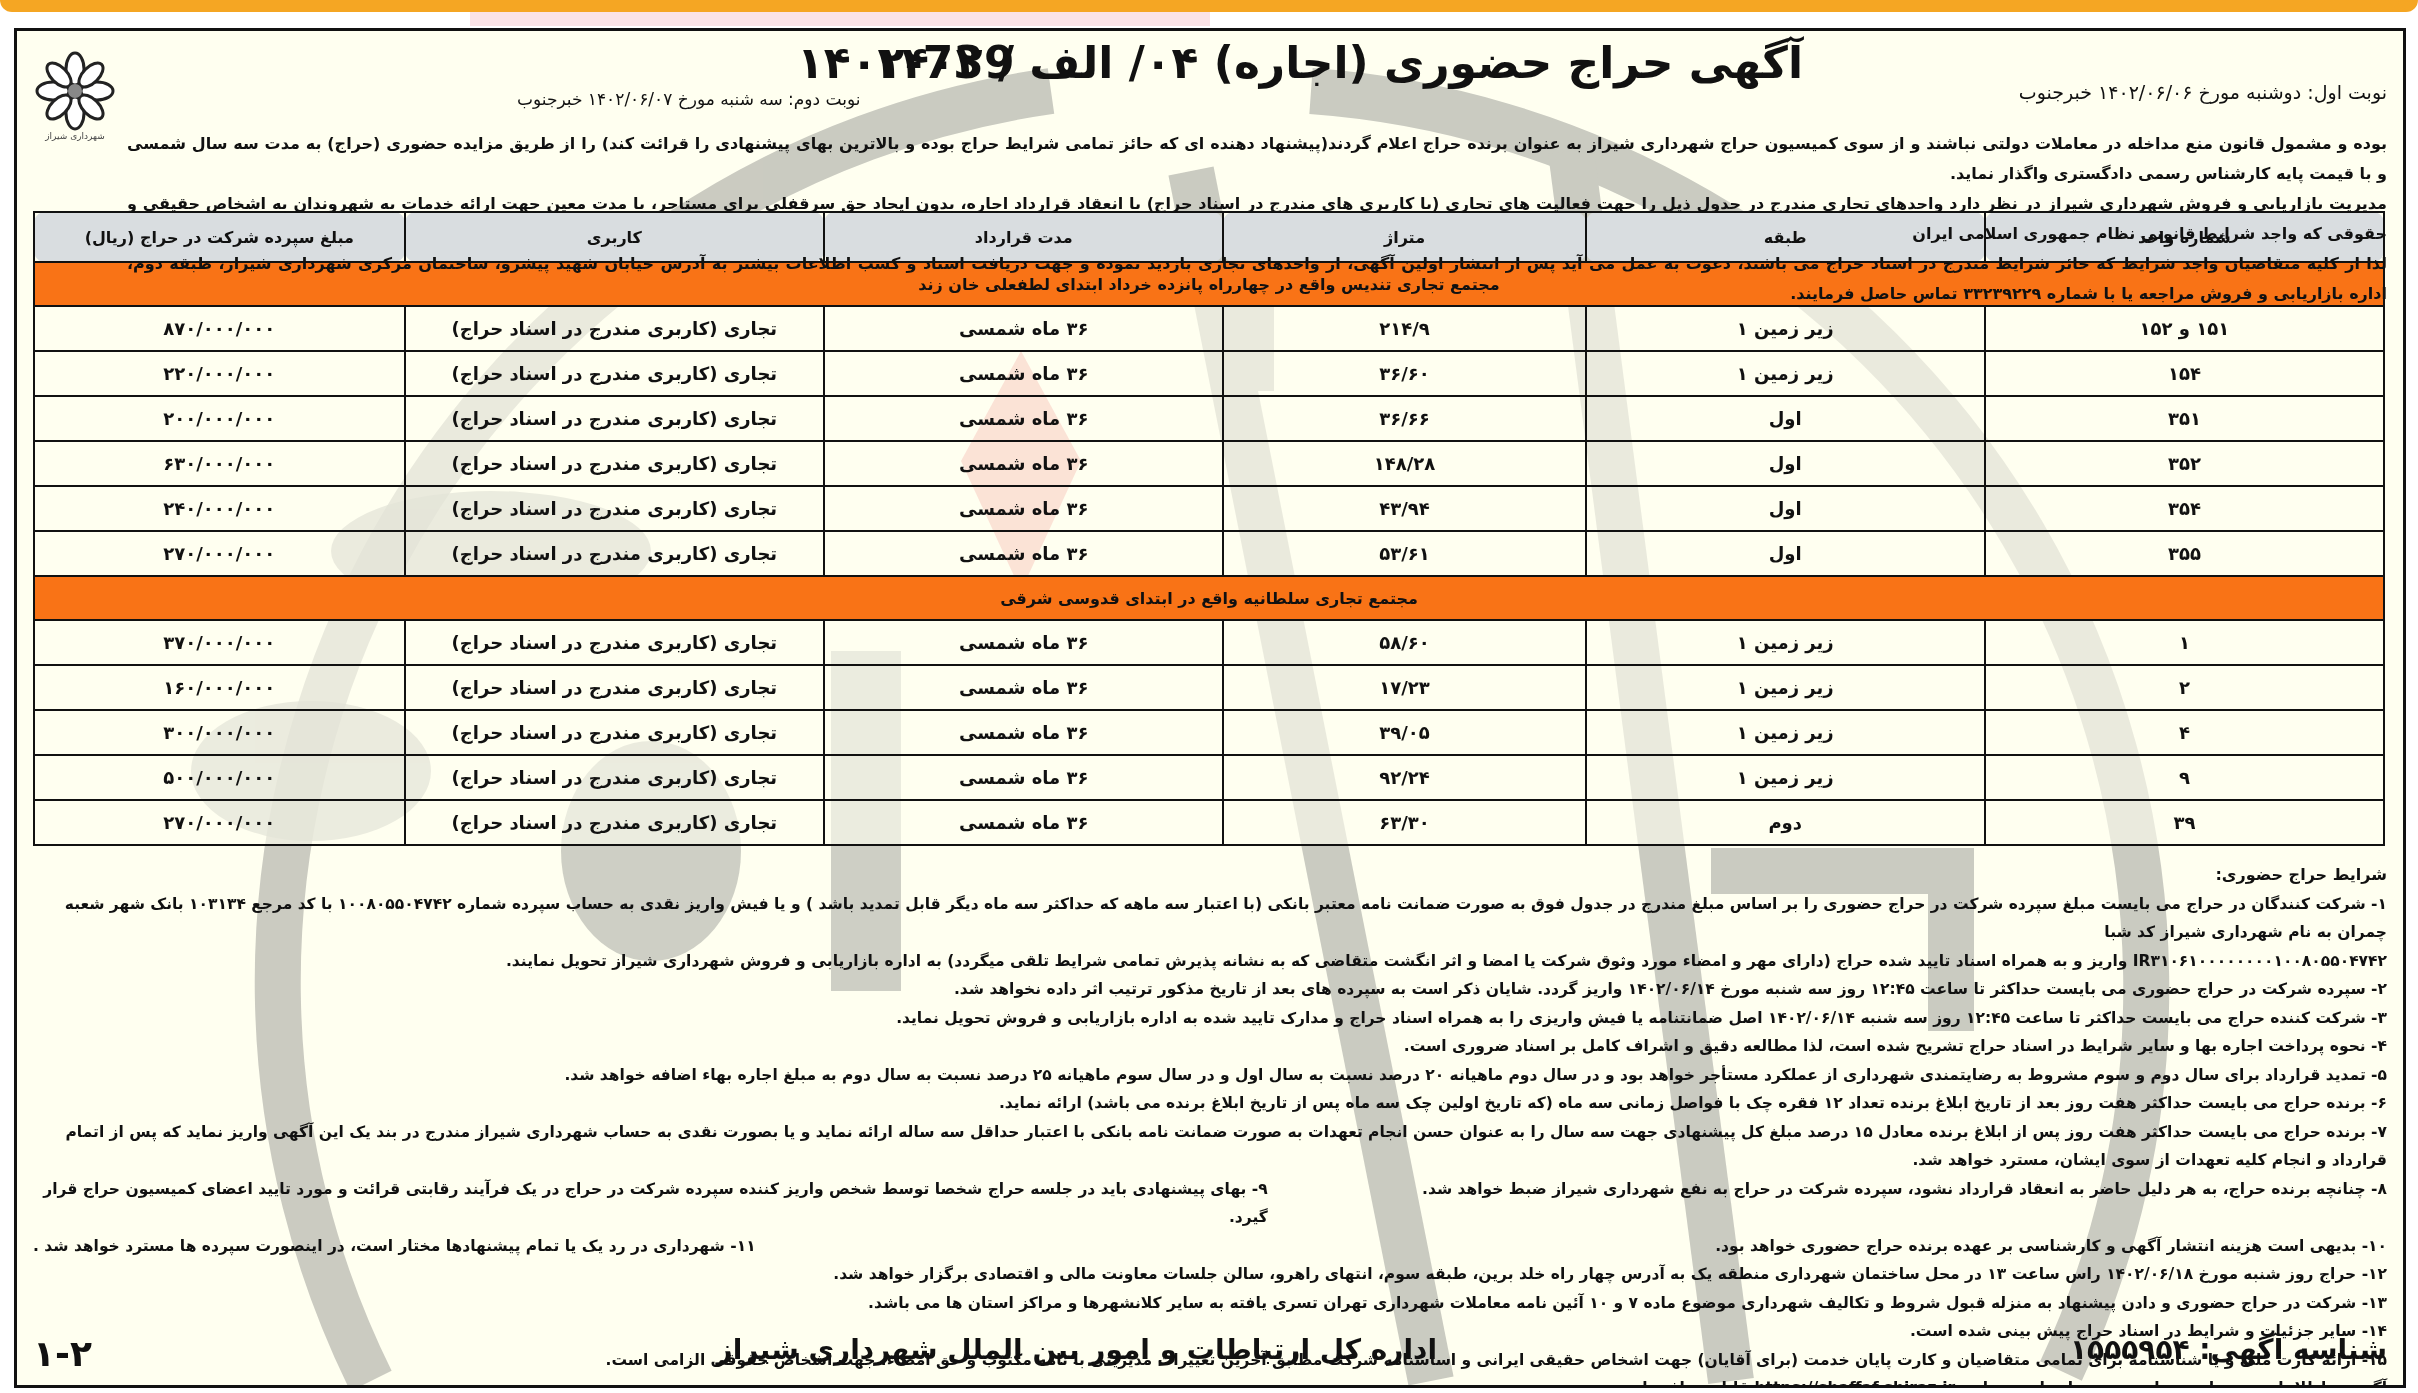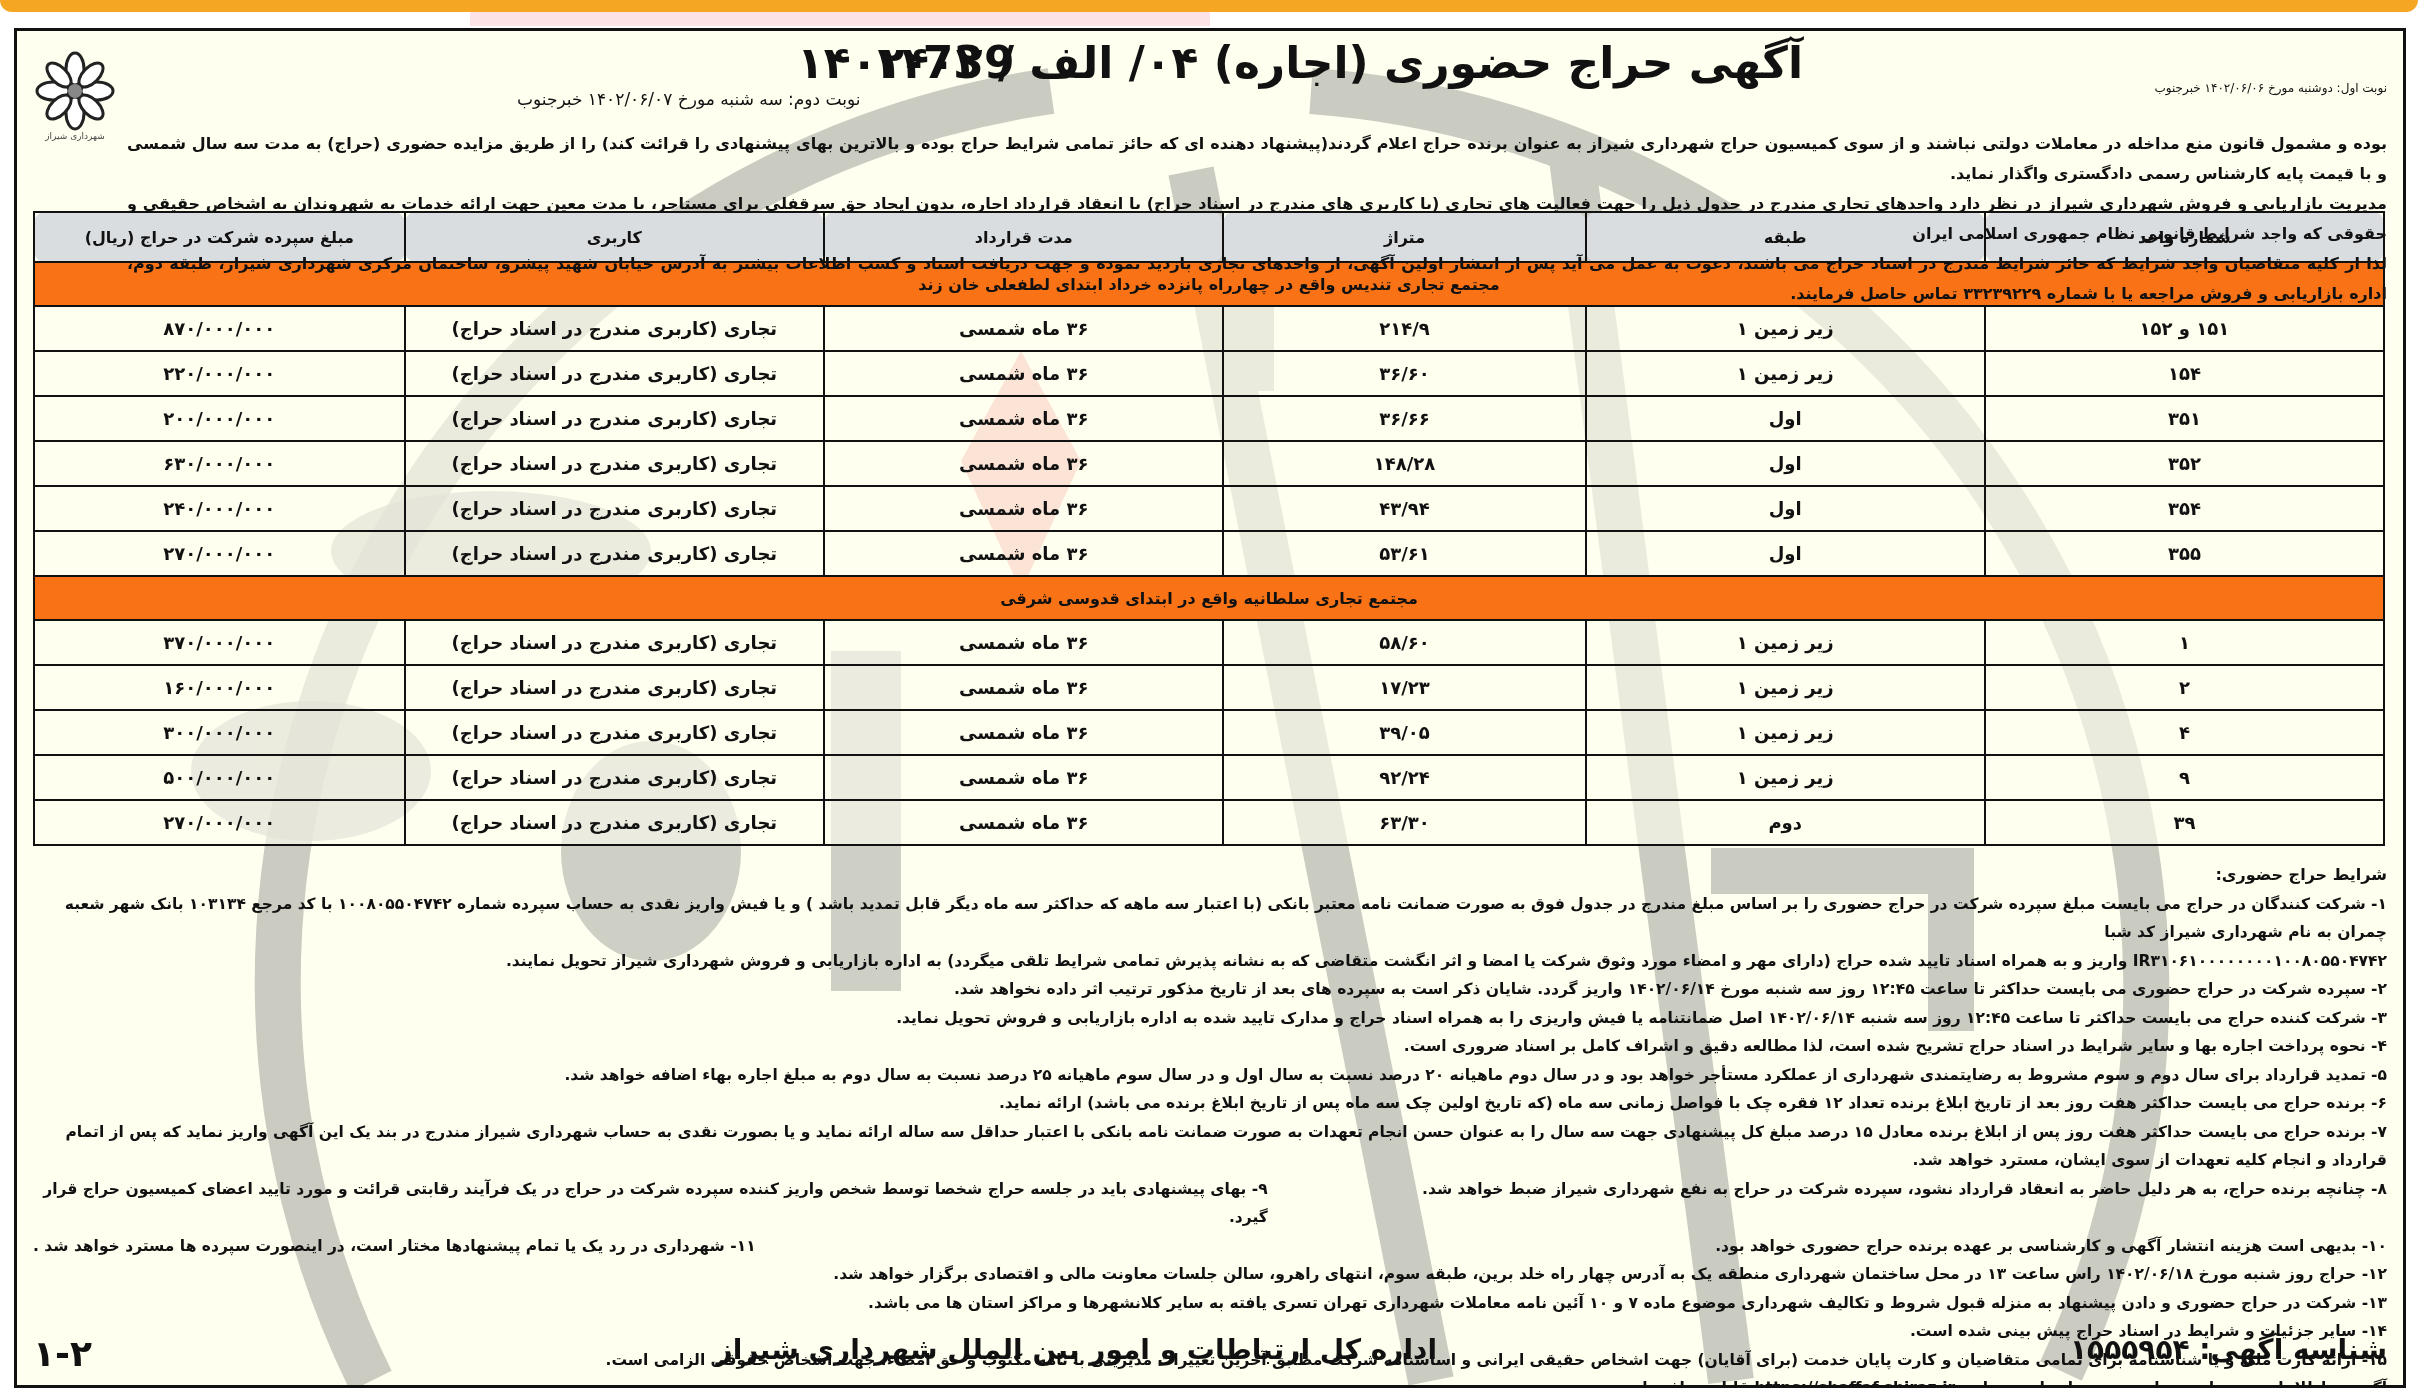--- a/index.html
+++ b/index.html
@@ -30,21 +30,21 @@
   .header-row { position: relative; height: 70px; }
   .title {
     position: absolute; right: 600px; top: 6px;
     font-size: 44px; font-weight: bold; letter-spacing: 0.5px;
     font-family: "DejaVu Sans", sans-serif;
   }
   .ad-number {
     position: absolute; left: 780px; top: 6px; direction: ltr;
     font-size: 44px; font-weight: bold;
   }
-  .first-pub { position: absolute; right: 16px; top: 50px; font-size: 12px; }
+  .first-pub { position: absolute; right: 16px; top: 50px; font-size: 19px; }
   .second-pub { position: absolute; left: 500px; top: 58px; font-size: 17px; }
   .logo {
     position: absolute; left: 18px; top: 20px; width: 80px; height: 90px;
   }
   .intro {
     margin: 28px 16px 0 110px; font-size: 16px; line-height: 30px; font-weight: bold;
     text-align: justify;
   }
 
   table.units {

